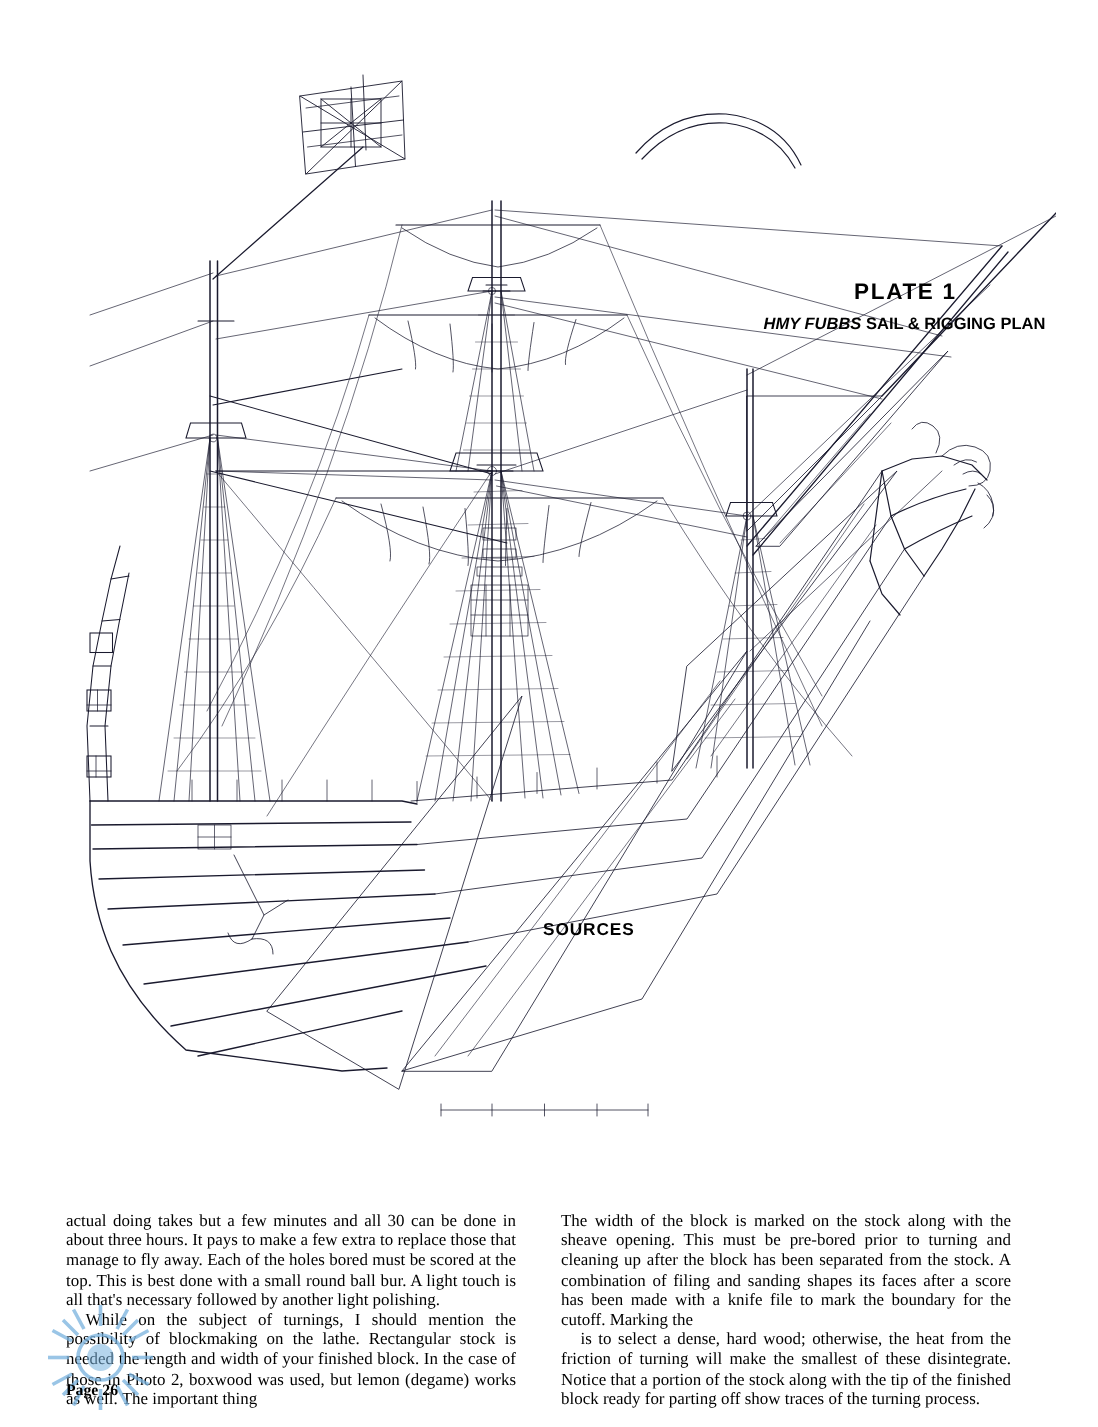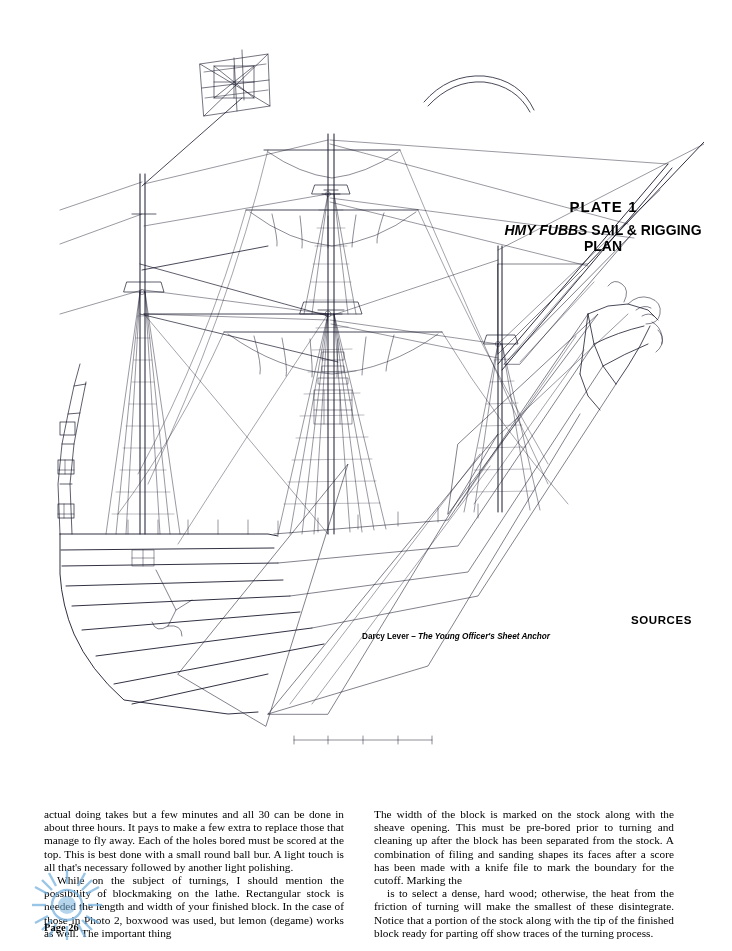--- a/index.html
+++ b/index.html
@@ -37,59 +37,59 @@
     position: absolute;
     left: 0; top: 0;
     width: 676px;
     height: 760px;
   }
 
   
   .plate-caption {
     position: absolute;
     left: 470px;
-    top: 184px;
+    top: 172px;
     width: 210px;
     text-align: center;
   }
   .plate-title {
     font-family: "Liberation Sans", sans-serif;
     font-weight: bold;
     font-size: 15px;
     letter-spacing: 1.1px;
     color: #000;
   }
   .plate-title .num {
     font-weight: bold;
     letter-spacing: 0;
   }
   .plate-sub {
     margin-top: 7px;
     font-family: "Liberation Sans", sans-serif;
-    font-size: 14px;
+    font-size: 11px;
     font-weight: bold;
     color: #000;
   }
   .plate-sub .ital {
     font-style: italic;
   }
 
   
   .sources {
     position: absolute;
     left: 362px;
     top: 614px;
     width: 330px;
   }
   .sources-head {
     font-family: "Liberation Sans", sans-serif;
     font-weight: bold;
     font-size: 11.5px;
     letter-spacing: 0.6px;
-    text-align: right;
+    text-align: left;
     margin-bottom: 6px;
     color: #000;
   }
   .source-line {
     font-family: "Liberation Sans", sans-serif;
     font-size: 8.2px;
     font-weight: bold;
     line-height: 10.5px;
     color: #000;
     white-space: nowrap;
@@ -525,23 +525,20 @@
         <span>SAIL &amp; RIGGING PLAN</span>
       </div>
     </div>
   </div>
 
   <div class="sources">
     <div class="sources-head">SOURCES</div>
 
 
 
-    <div class="source-line">
-      <span>Darcy Lever</span><span> – </span><span class="it">The Young Officer's Sheet Anchor</span>
-    </div>
 
   </div>
 
   <div class="body-text">
     <div class="col left">
       <p>actual doing takes but a few minutes and all 30 can be done in about three hours. It pays to make a few extra to replace those that manage to fly away. Each of the holes bored must be scored at the top. This is best done with a small round ball bur. A light touch is all that's necessary followed by another light polishing.</p>
       <p>While on the subject of turnings, I should mention the possibility of blockmaking on the lathe. Rectangular stock is needed the length and width of your finished block. In the case of those in Photo 2, boxwood was used, but lemon (degame) works as well. The important thing</p>
     </div>
     <div class="col right">
       <p>The width of the block is marked on the stock along with the sheave opening. This must be pre-bored prior to turning and cleaning up after the block has been separated from the stock. A combination of filing and sanding shapes its faces after a score has been made with a knife file to mark the boundary for the cutoff. Marking the</p>

